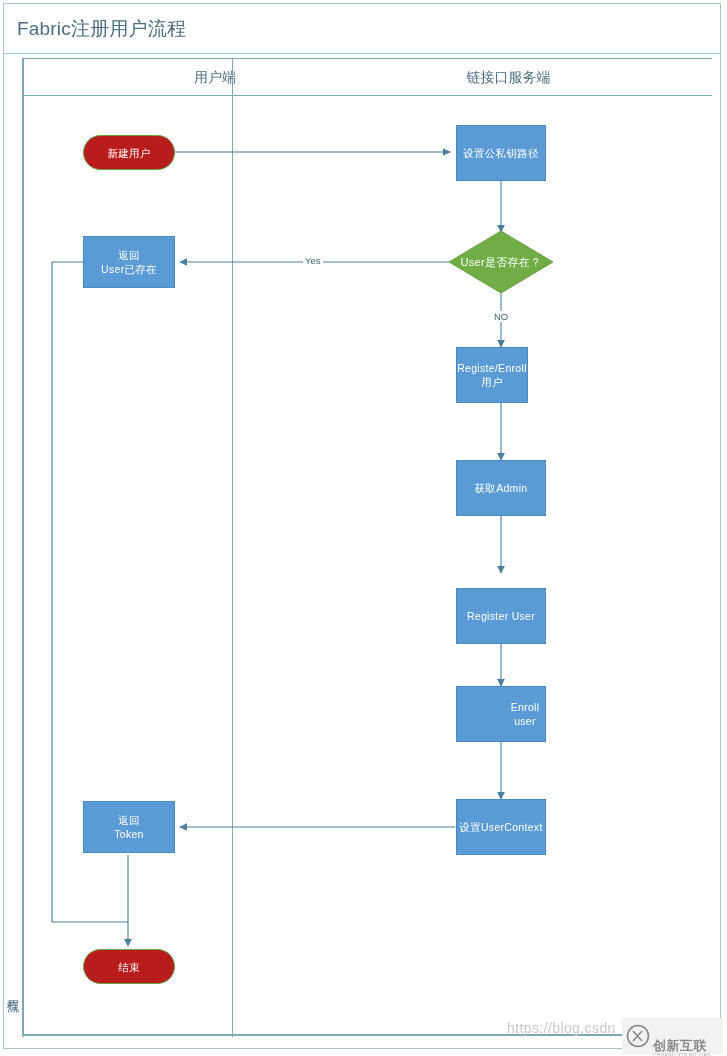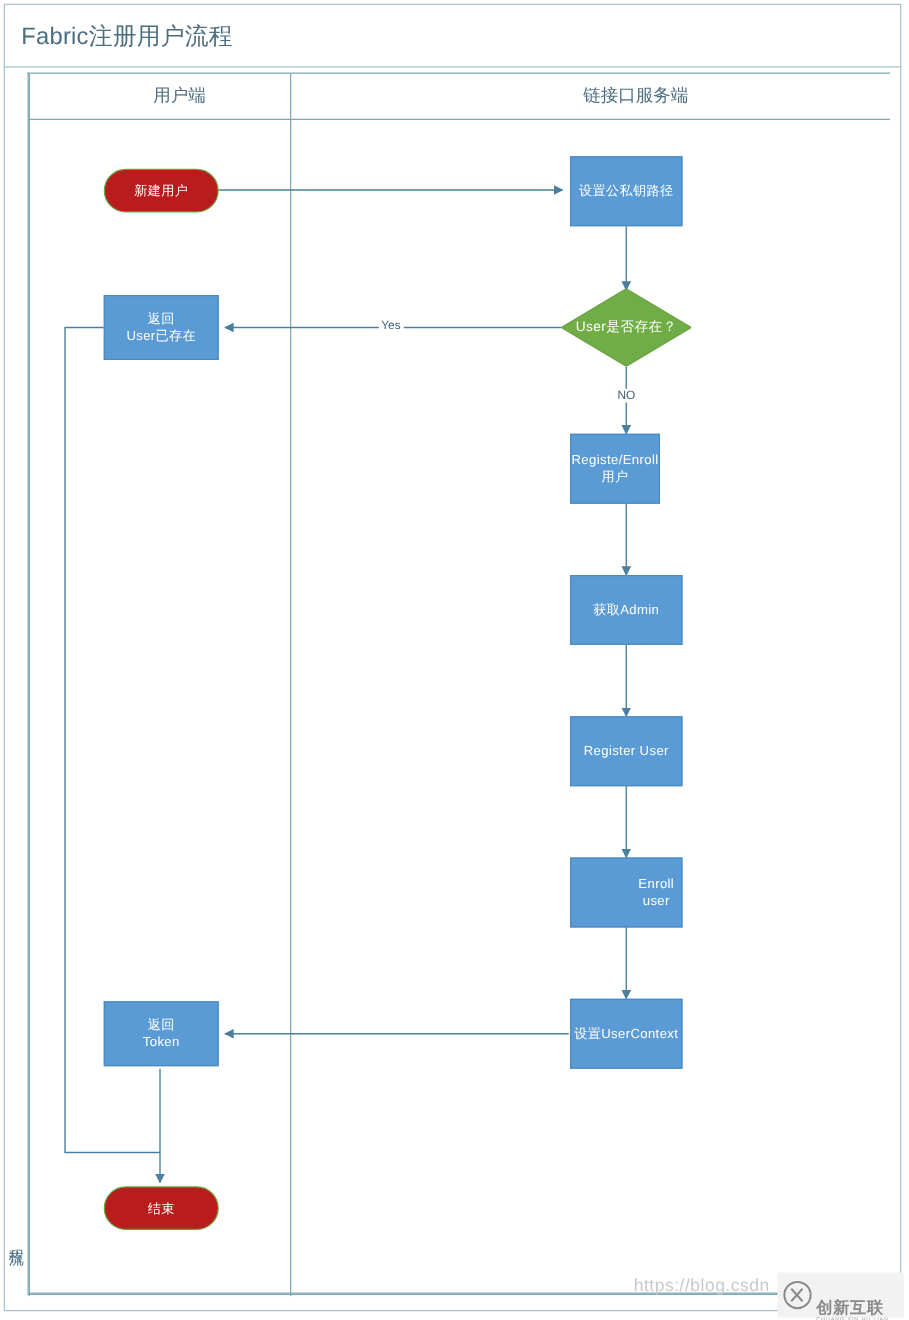--- a/index.html
+++ b/index.html
@@ -60,21 +60,21 @@
   .lane-title {
     position: absolute;
     top: 0; height: 37px;
     line-height: 37px;
     text-align: center;
     font-size: 14px;
     color: #4c6e80;
     font-family: "Liberation Serif", "DejaVu Serif", serif;
     white-space: nowrap;
   }
-  #lane-title-client { left: 16px;   width: 209px; }
+  #lane-title-client { left: 4px;   width: 209px; text-align: right; }
   #lane-title-server { left: 209px; width: 481px; padding-left: 36px; }
 
   
   #lane-divider {
     position: absolute;
     left: 209px; top: 0;
     width: 1px; height: 978px;
     background: #7fa8b5;
   }
   
@@ -280,21 +280,21 @@
 </div>
 
 <div class="node process" style="left:456px; top:347px; width:72px; height:56px;">
   <span>Registe/Enroll用户</span>
 </div>
 
 <div class="node process" style="left:456px; top:460px; width:90px; height:56px;">
   <span>获取Admin</span>
 </div>
 
-<div class="node process" style="left:456px; top:573px; width:90px; height:56px;">
+<div class="node process" style="left:456px; top:588px; width:90px; height:56px;">
   <span>Register User</span>
 </div>
 
 <div class="node process" style="left:456px; top:686px; width:90px; height:56px;padding-left:48px;">
   <span>Enroll user</span>
 </div>
 
 <div class="node process" style="left:456px; top:799px; width:90px; height:56px;">
   <span>设置UserContext</span>
 </div>

